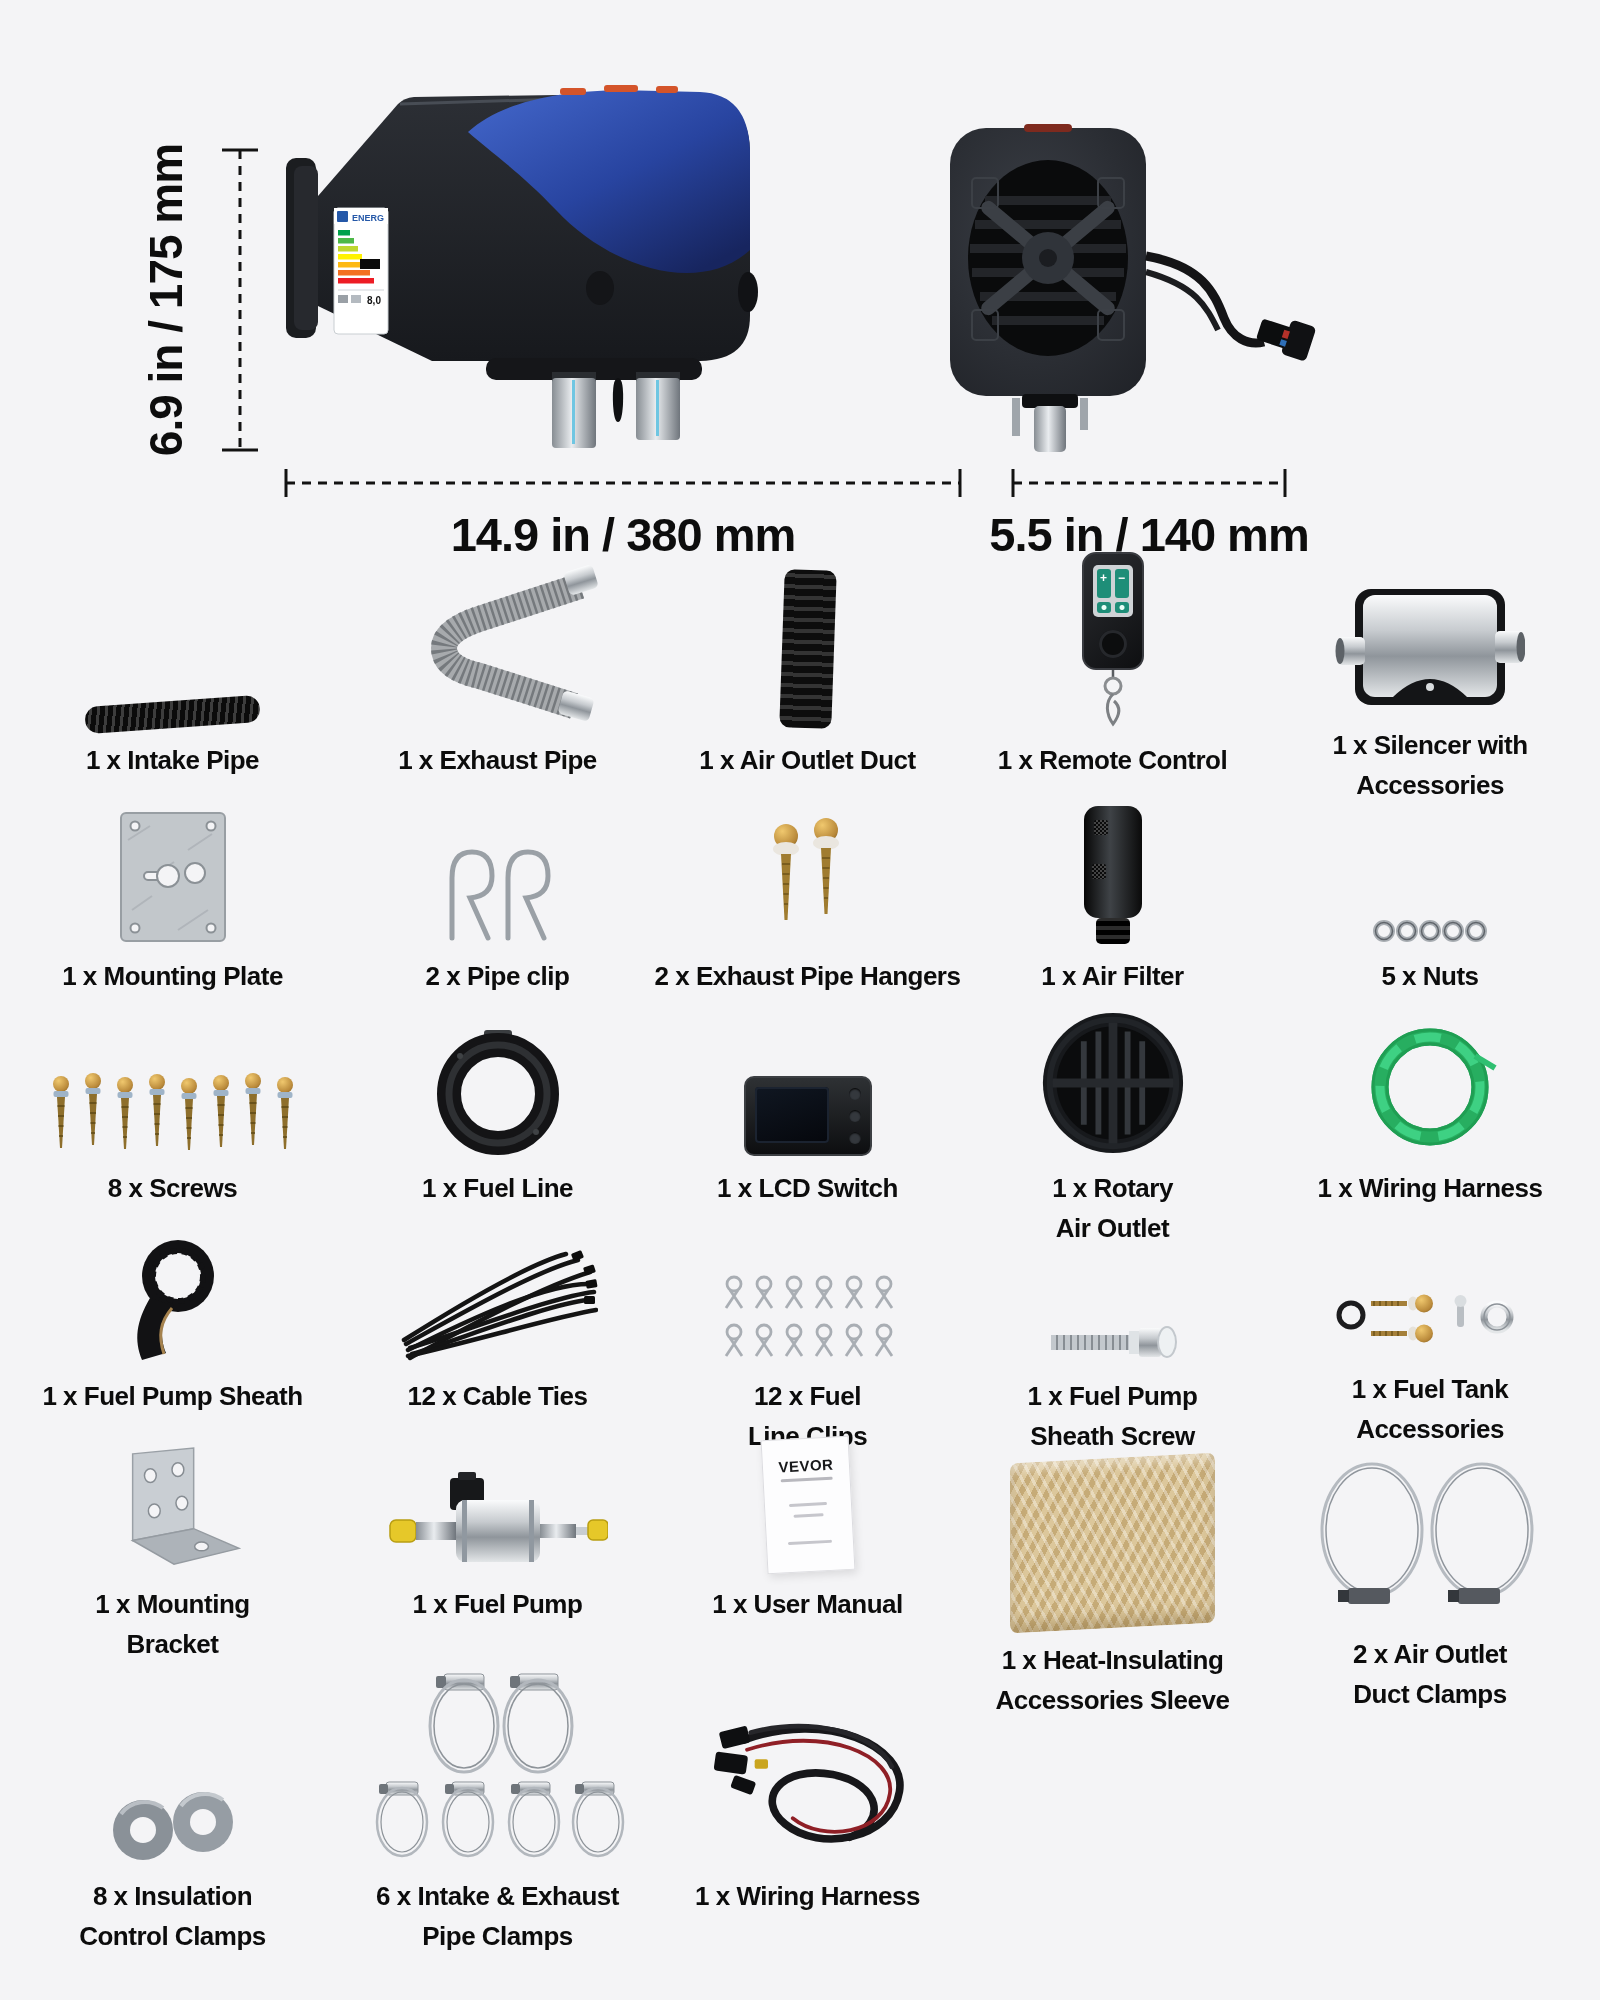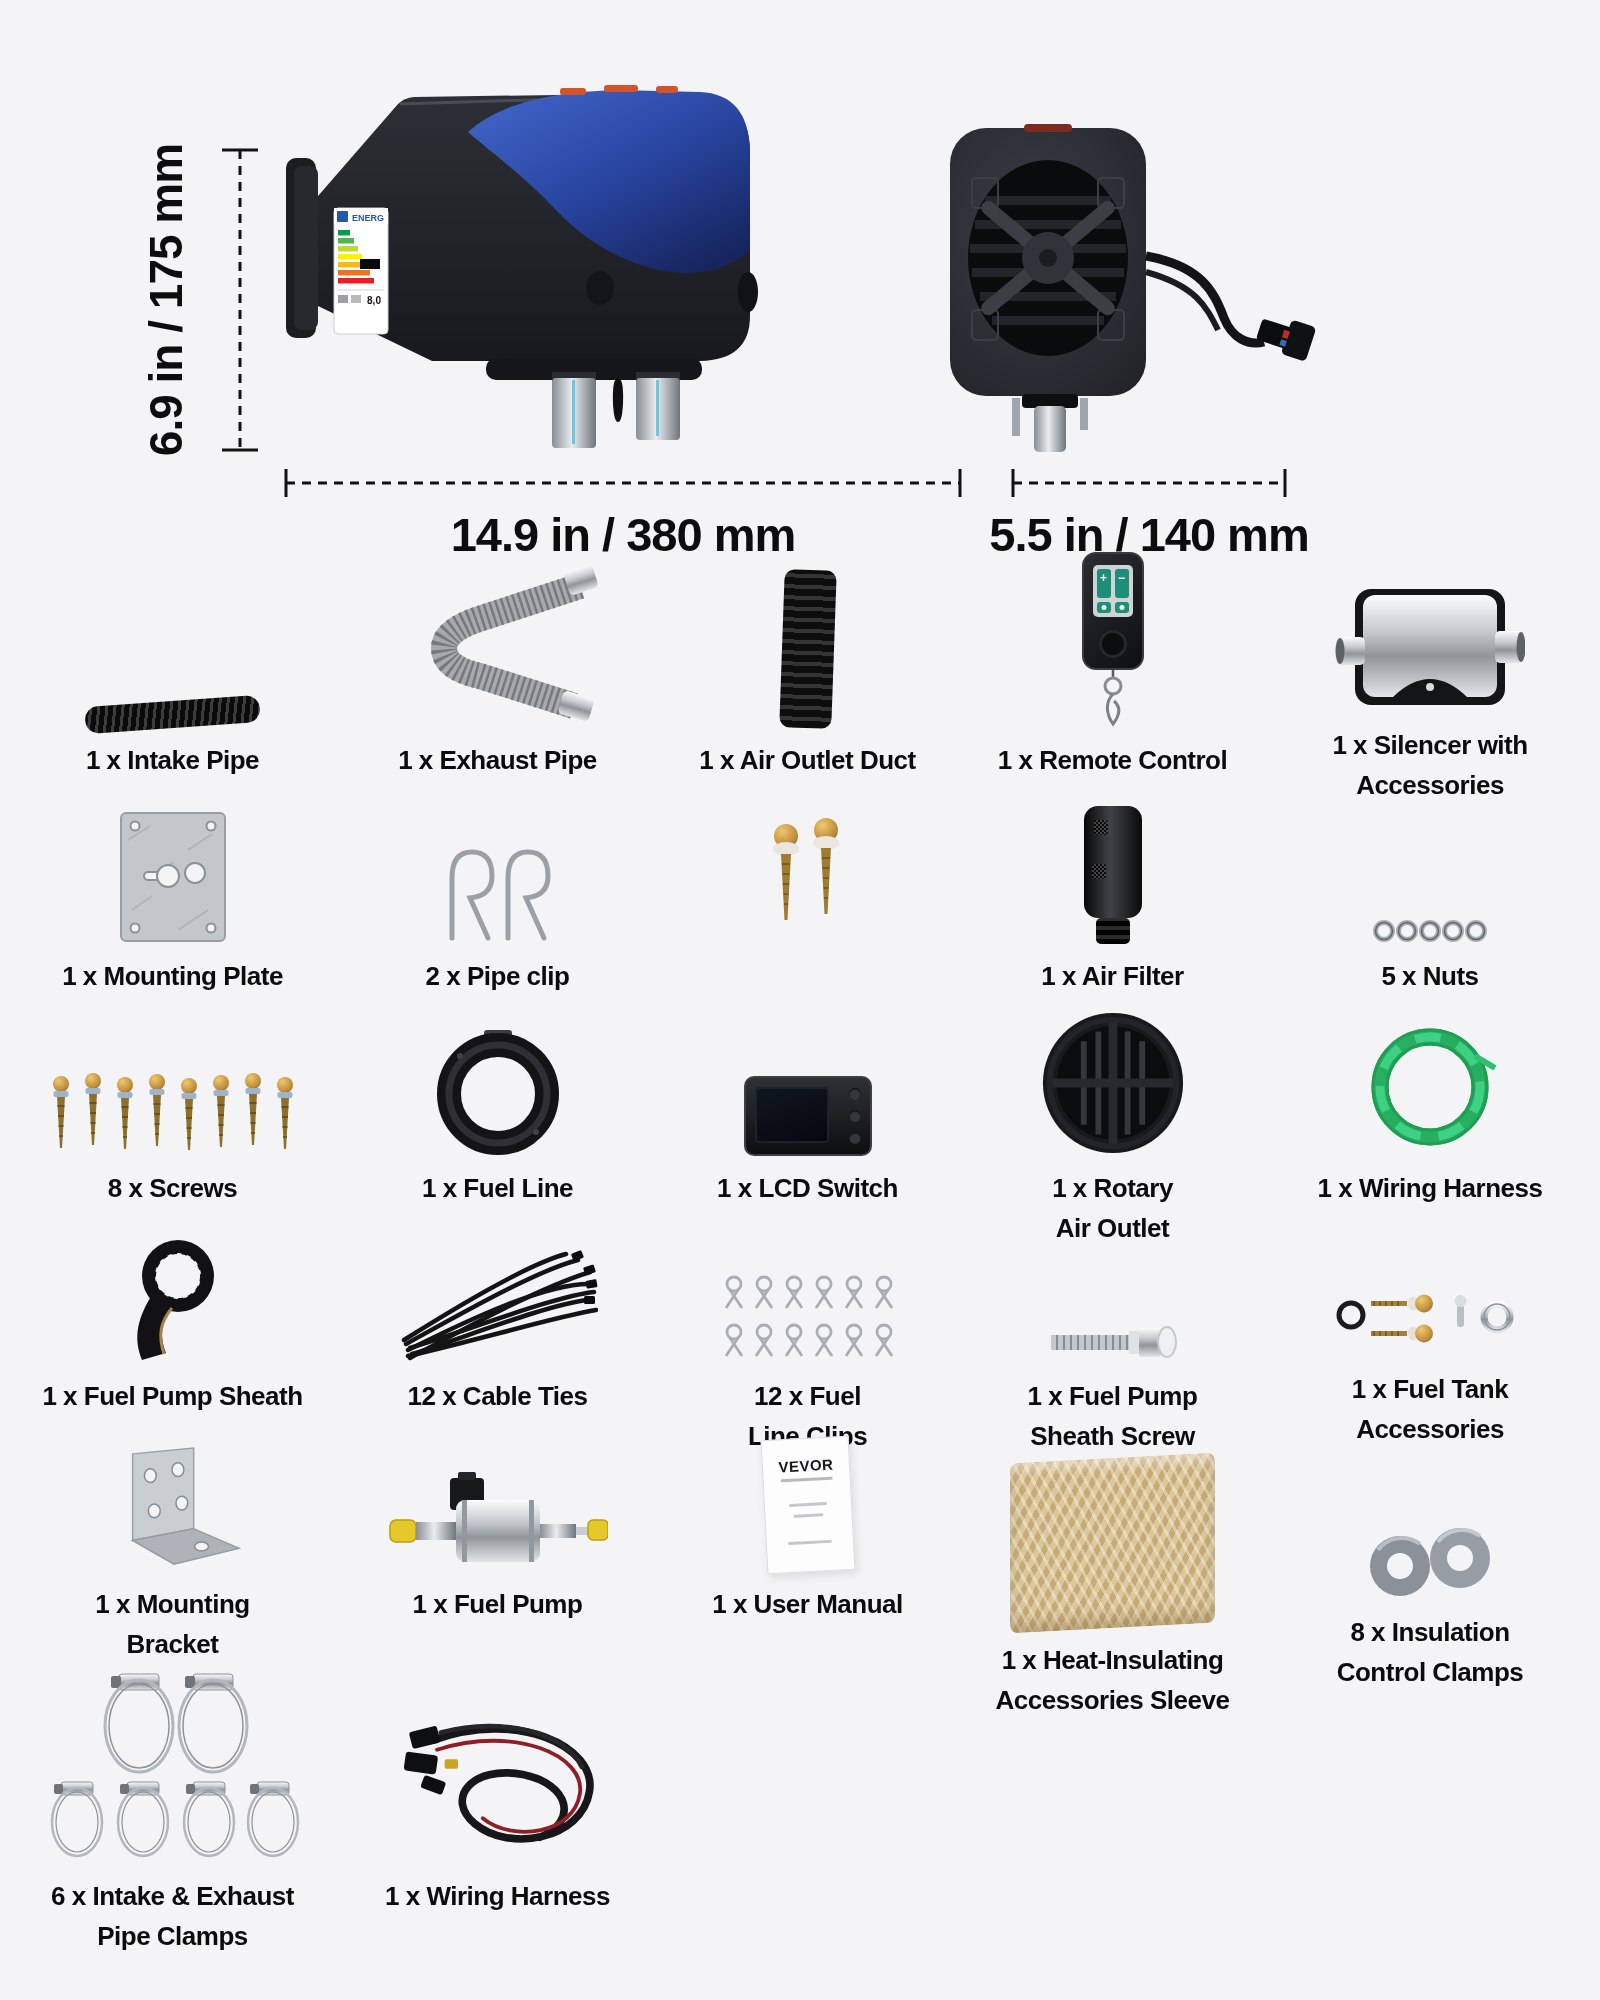--- a/index.html
+++ b/index.html
@@ -334,20 +334,24 @@
           <path d="M18,48 h8 M18.5,58 h7 M19,68 h6 M19.5,78 h5 M20,88 h4" stroke="#6e5318" stroke-width="1.5"></path>
         </g>
         <g transform="translate(40,-6)">
           <circle cx="22" cy="20" r="12" fill="url(#brass)"></circle>
           <ellipse cx="22" cy="33" rx="13" ry="7" fill="#eae6df"></ellipse>
           <path d="M17,38 L27,38 L23.5,104 L20.5,104 Z" fill="#a07c30"></path>
           <path d="M18,48 h8 M18.5,58 h7 M19,68 h6 M19.5,78 h5 M20,88 h4" stroke="#6e5318" stroke-width="1.5"></path>
         </g>
       </svg>
     </div>
+    <div class="lbl">
+      <div>2 x Exhaust Pipe Hangers</div>
+      <div></div>
+    </div>
   </div>
 
   <div class="cell r2">
     <div class="art">
       <div class="airfilter">
         <span class="mesh" style="top:14px;left:10px;"></span>
         <span class="mesh" style="top:58px;left:8px;"></span>
       </div>
     </div>
     <div class="lbl">
@@ -652,20 +656,42 @@
   <div class="cell r6">
     <div class="art">
           <div class="sleeve"></div>
         </div>
     <div class="lbl">
       <div>1 x Heat-Insulating</div>
       <div>Accessories Sleeve</div>
     </div>
   </div>
 
+  <div class="cell r6">
+    <div class="art">
+      <svg width="240" height="164" viewBox="0 0 240 164">
+        <g fill="none" stroke="#b5bac0" stroke-width="3">
+          <ellipse cx="62" cy="72" rx="50" ry="66"></ellipse>
+          <ellipse cx="62" cy="72" rx="46" ry="62" stroke="#8f959c" stroke-width="1.5"></ellipse>
+          <ellipse cx="172" cy="72" rx="50" ry="66"></ellipse>
+          <ellipse cx="172" cy="72" rx="46" ry="62" stroke="#8f959c" stroke-width="1.5"></ellipse>
+        </g>
+        <g fill="#55595f">
+          <rect x="38" y="130" width="42" height="16" rx="3"></rect>
+          <rect x="148" y="130" width="42" height="16" rx="3"></rect>
+        </g>
+        <rect x="28" y="132" width="11" height="12" fill="#33373c"></rect>
+        <rect x="138" y="132" width="11" height="12" fill="#33373c"></rect>
+      </svg>
+    </div>
+    <div class="lbl">
+      <div>2 x Air Outlet</div>
+      <div>Duct Clamps</div>
+    </div>
+  </div>
 
   <div class="cell r6">
     <div class="art">
       <svg width="128" height="78" viewBox="0 0 128 78">
         <circle cx="34" cy="44" r="30" fill="#8a9198"></circle>
         <circle cx="34" cy="44" r="13" fill="#f4f4f6"></circle>
         <path d="M12,28 A30,30 0 0 1 54,22" stroke="#b9bec4" stroke-width="4" fill="none"></path>
         <circle cx="94" cy="36" r="30" fill="#969da4"></circle>
         <circle cx="94" cy="36" r="13" fill="#f4f4f6"></circle>
         <path d="M72,20 A30,30 0 0 1 114,14" stroke="#c4c9ce" stroke-width="4" fill="none"></path>

